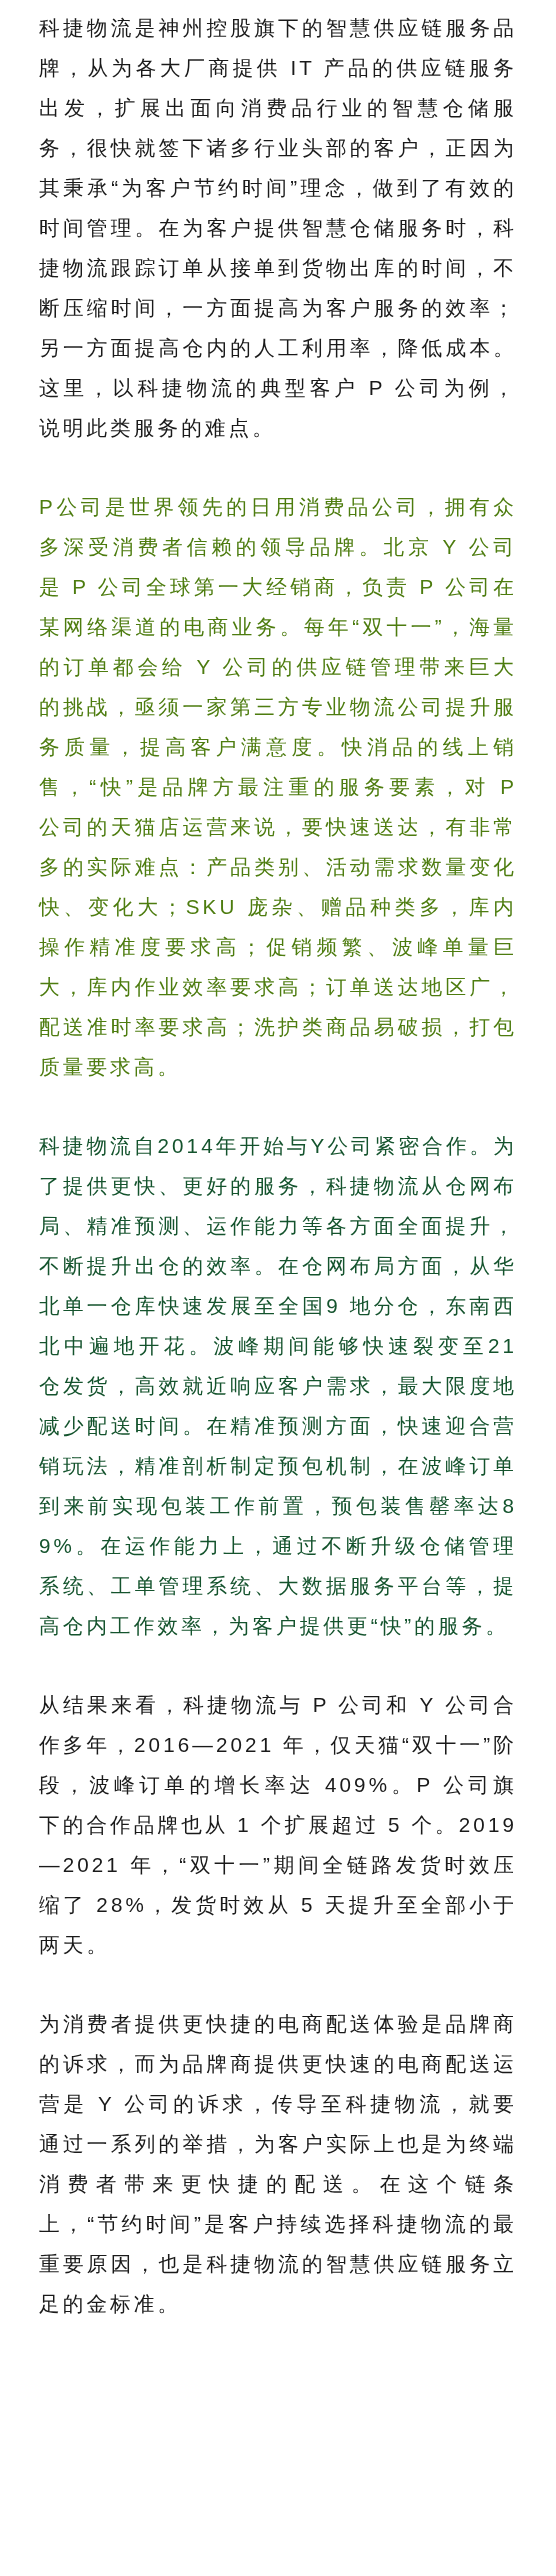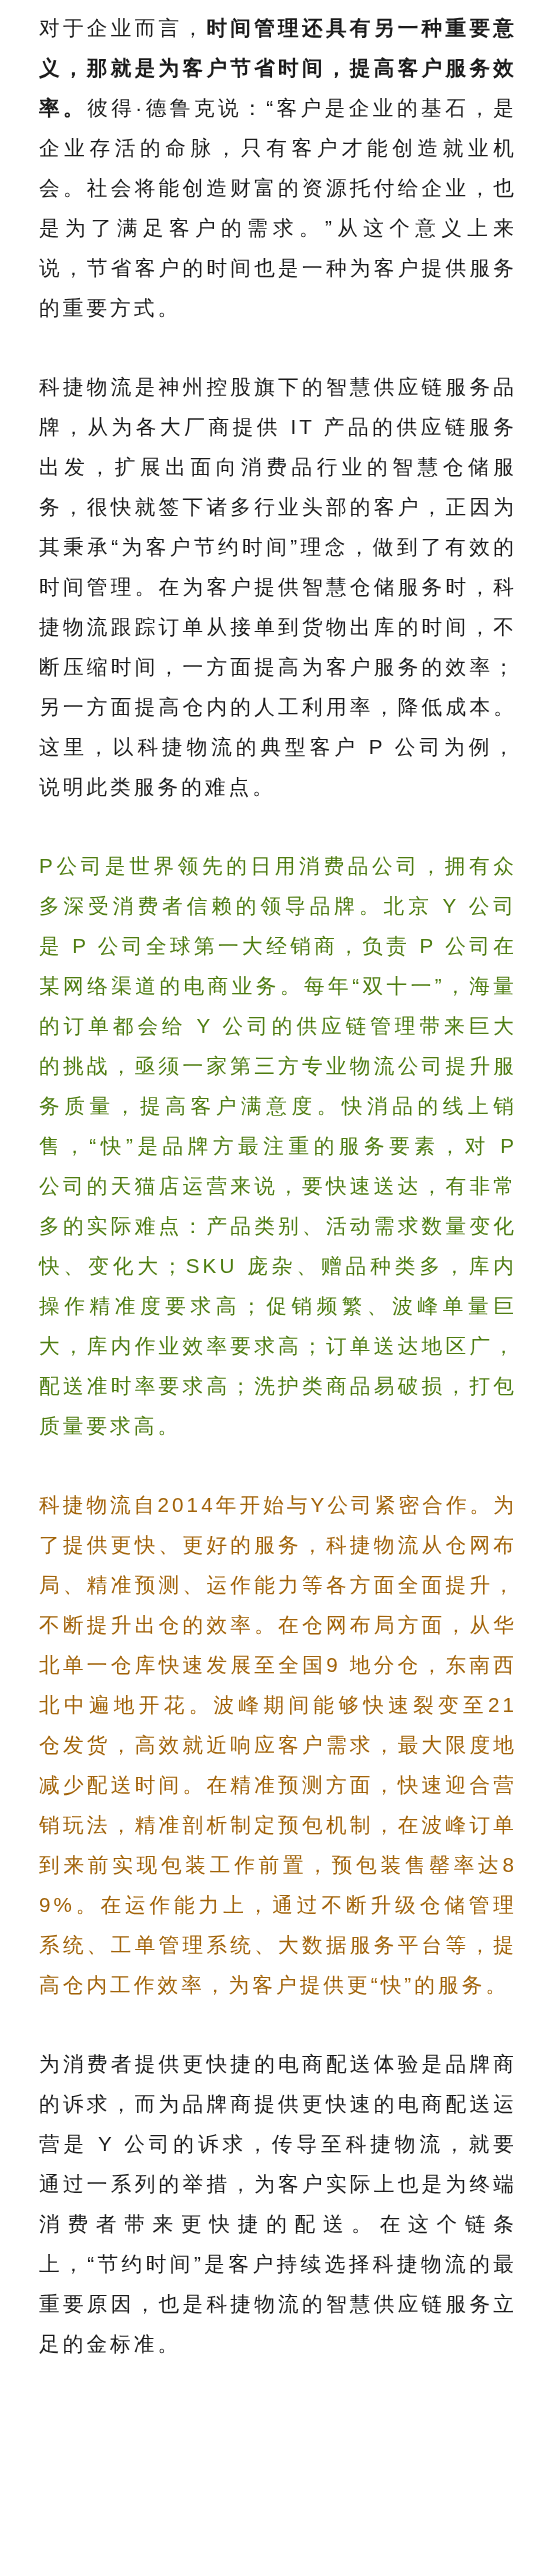--- a/index.html
+++ b/index.html
@@ -27,21 +27,21 @@
     word-break: break-all;
   }
   .body-text .run { font-weight: 400; }
   .body-text .run.em { font-weight: 700; }
 </style>
 </head>
 <body>
 
 <div class="page" style="background: rgb(255, 255, 255);">
   <div id="paras-top">
-      <p class="body-text" style="color: rgb(26, 26, 26);"><span class="run">对于企业而言，</span><span class="run em">时间管理还具有另一种重要意义，那就是为客户节省时间，提高客户服务效率。</span><span class="run">彼得·德鲁克说：“客户是企业的基石，是企业存活的命脉，只有客户才能创造就业机会。社会将能创造财富的资源托付给企业，也是为了满足客户的需求。”从这个意义上来说，节省客户的时间也是一种为客户提供服务的重要方式。</span></p>
       <p class="body-text" style="color: rgb(26, 26, 26);"><span class="run">科捷物流是神州控股旗下的智慧供应链服务品牌，从为各大厂商提供 IT 产品的供应链服务出发，扩展出面向消费品行业的智慧仓储服务，很快就签下诸多行业头部的客户，正因为其秉承“为客户节约时间”理念，做到了有效的时间管理。在为客户提供智慧仓储服务时，科捷物流跟踪订单从接单到货物出库的时间，不断压缩时间，一方面提高为客户服务的效率；另一方面提高仓内的人工利用率，降低成本。这里，以科捷物流的典型客户 P 公司为例，说明此类服务的难点。</span></p>
       <p class="body-text" style="color: #4d7c0f;"><span class="run">P公司是世界领先的日用消费品公司，拥有众多深受消费者信赖的领导品牌。北京 Y 公司是 P 公司全球第一大经销商，负责 P 公司在某网络渠道的电商业务。每年“双十一”，海量的订单都会给 Y 公司的供应链管理带来巨大的挑战，亟须一家第三方专业物流公司提升服务质量，提高客户满意度。快消品的线上销售，“快”是品牌方最注重的服务要素，对 P 公司的天猫店运营来说，要快速送达，有非常多的实际难点：产品类别、活动需求数量变化快、变化大；SKU 庞杂、赠品种类多，库内操作精准度要求高；促销频繁、波峰单量巨大，库内作业效率要求高；订单送达地区广，配送准时率要求高；洗护类商品易破损，打包质量要求高。</span></p>
-      <p class="body-text" style="color: #a16207;"><span class="run">科捷物流自2014年开始与Y公司紧密合作。为了提供更快、更好的服务，科捷物流从仓网布局、精准预测、运作能力等各方面全面提升，不断提升出仓的效率。在仓网布局方面，从华北单一仓库快速发展至全国9 地分仓，东南西北中遍地开花。波峰期间能够快速裂变至21 仓发货，高效就近响应客户需求，最大限度地减少配送时间。在精准预测方面，快速迎合营销玩法，精准剖析制定预包机制，在波峰订单到来前实现包装工作前置，预包装售罄率达89%。在运作能力上，通过不断升级仓储管理系统、工单管理系统、大数据服务平台等，提高仓内工作效率，为客户提供更“快”的服务。</span></p>
+      <p class="body-text" style="color: #14532d;"><span class="run">科捷物流自2014年开始与Y公司紧密合作。为了提供更快、更好的服务，科捷物流从仓网布局、精准预测、运作能力等各方面全面提升，不断提升出仓的效率。在仓网布局方面，从华北单一仓库快速发展至全国9 地分仓，东南西北中遍地开花。波峰期间能够快速裂变至21 仓发货，高效就近响应客户需求，最大限度地减少配送时间。在精准预测方面，快速迎合营销玩法，精准剖析制定预包机制，在波峰订单到来前实现包装工作前置，预包装售罄率达89%。在运作能力上，通过不断升级仓储管理系统、工单管理系统、大数据服务平台等，提高仓内工作效率，为客户提供更“快”的服务。</span></p>
+      <p class="body-text" style="color: rgb(26, 26, 26);"><span class="run">从结果来看，科捷物流与 P 公司和 Y 公司合作多年，2016—2021 年，仅天猫“双十一”阶段，波峰订单的增长率达 409%。P 公司旗下的合作品牌也从 1 个扩展超过 5 个。2019—2021 年，“双十一”期间全链路发货时效压缩了 28%，发货时效从 5 天提升至全部小于两天。</span></p>
       <p class="body-text" style="color: rgb(26, 26, 26);"><span class="run">为消费者提供更快捷的电商配送体验是品牌商的诉求，而为品牌商提供更快速的电商配送运营是 Y 公司的诉求，传导至科捷物流，就要通过一系列的举措，为客户实际上也是为终端消费者带来更快捷的配送。在这个链条上，“节约时间”是客户持续选择科捷物流的最重要原因，也是科捷物流的智慧供应链服务立足的金标准。</span></p>
     </div>
 
 </div>
 
 
 </body></html>

